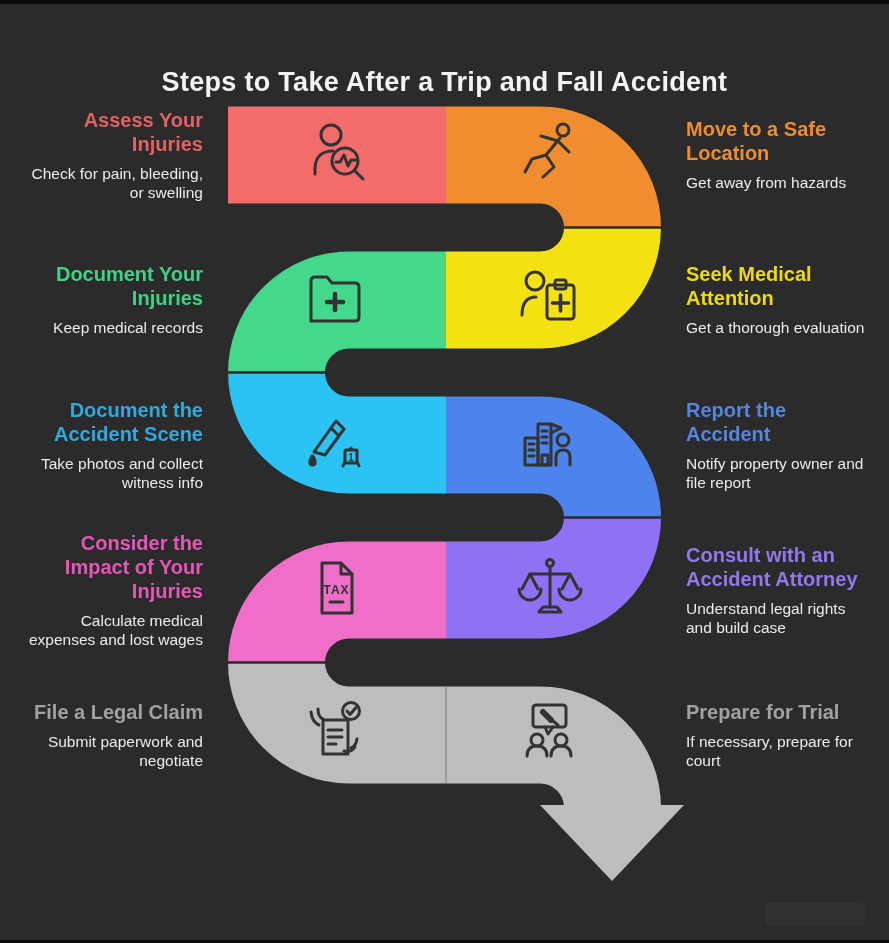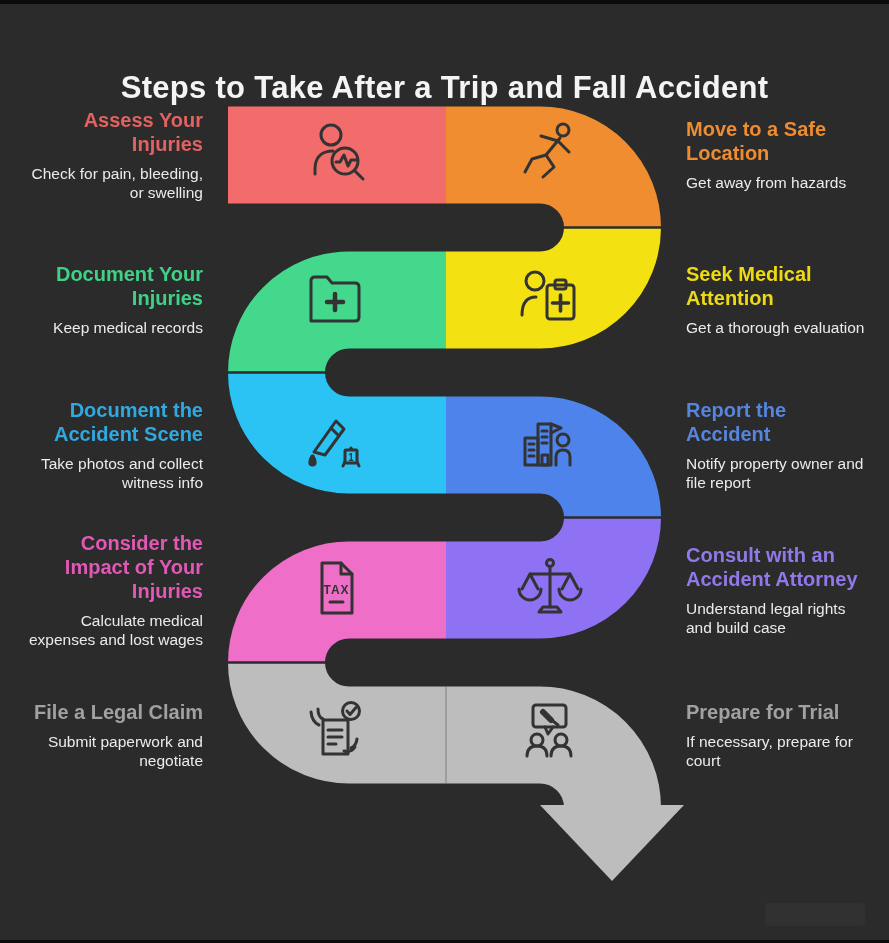--- a/index.html
+++ b/index.html
@@ -4,21 +4,21 @@
 <style>
   html,body { margin:0; padding:0; background:#2b2b2b; }
   .stage {
     position:relative; width:889px; height:943px; overflow:hidden;
     background:#2b2b2b; font-family:"Liberation Sans", sans-serif;
   }
   .edge-top    { position:absolute; top:0; left:0; width:100%; height:4px; background:#0b0b0b; }
   .edge-bottom { position:absolute; bottom:0; left:0; width:100%; height:3px; background:#0b0b0b; }
   .title {
     position:absolute; top:49px; left:0; width:100%; text-align:center;
-    font-size:31px; font-weight:bold; letter-spacing:.3px; color:#f4f4f4;
+    font-size:27px; font-weight:bold; letter-spacing:.3px; color:#f4f4f4;
   }
   .snake { position:absolute; left:0; top:0; }
   .seg   { fill:none; stroke-width:97; stroke-linecap:butt; }
   .seam  { stroke:#2b2b2b; stroke-width:2.5; }
   .seam-v{ stroke:rgba(0,0,0,.22); stroke-width:1.5; }
   .label {
     position:absolute; height:98px; display:flex; flex-direction:column; justify-content:center;
   }
   .label.left  { right:686px; width:230px; text-align:right; }
   .label.right { left:686px;  width:205px; text-align:left; }

